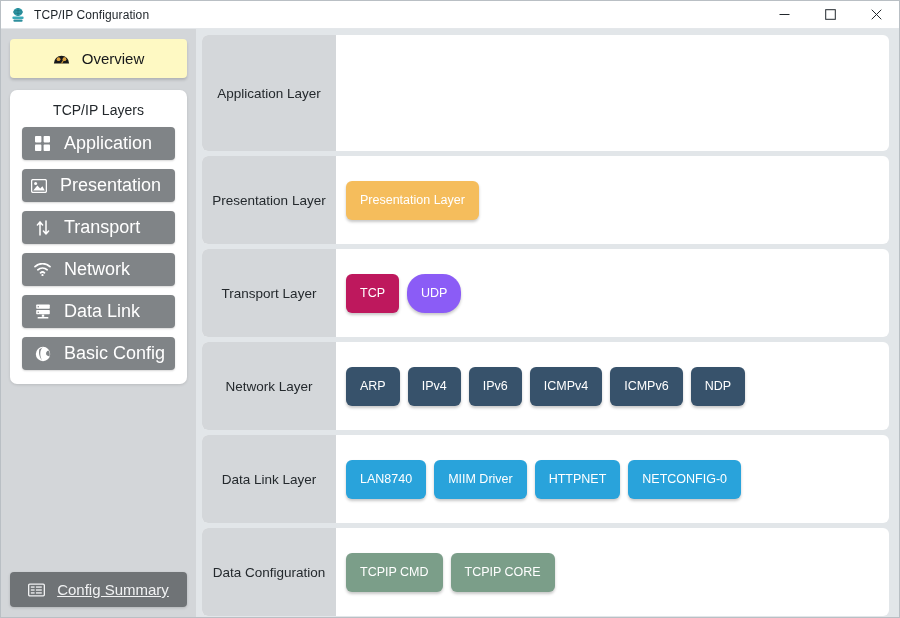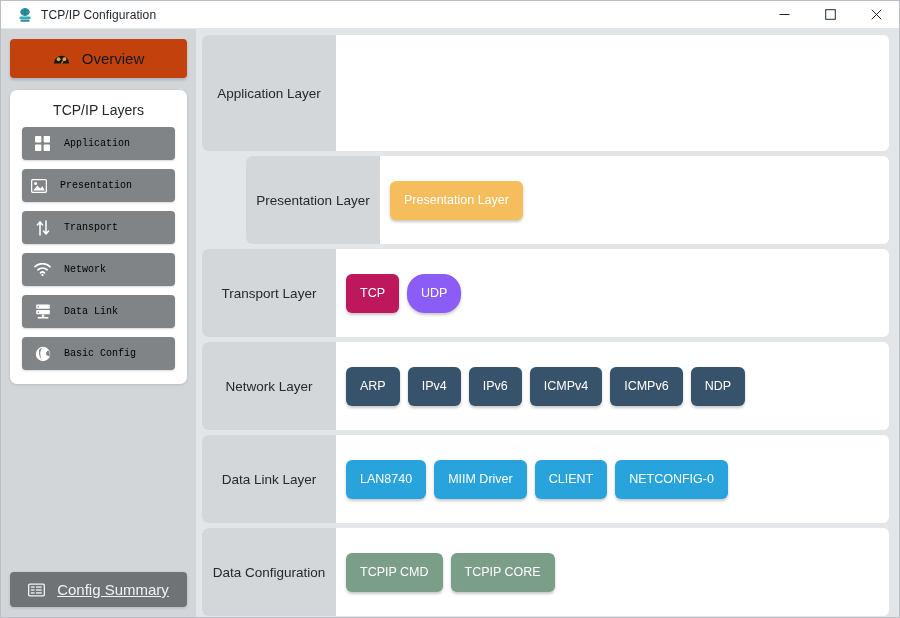--- a/index.html
+++ b/index.html
@@ -18,21 +18,21 @@
     flex-direction: column;
   }
   
   .titlebar {
     height: 28px; min-height: 28px;
     background: #ffffff;
     display: flex; align-items: center;
     border-bottom: 1px solid #e4e7ea;
     position: relative;
   }
-  .title-left { display: flex; align-items: center; padding-left: 16px; gap: 8px; }
+  .title-left { display: flex; align-items: center; padding-left: 9px; gap: 8px; }
   .app-icon { width: 16px; height: 16px; position: relative; display:block; }
   .title-text { font-size: 12px; color: #1d2328; letter-spacing: .1px; }
   .win-controls { margin-left: auto; display: flex; height: 28px; }
   .win-btn {
     width: 46px; height: 28px;
     display: flex; align-items: center; justify-content: center;
     font-size: 12px; color: #22282d; background: transparent;
   }
   .win-btn svg { display: block; }
   
@@ -65,21 +65,21 @@
     padding: 3px 0 9px 0;
   }
   .layer-btn {
     height: 33px; margin-bottom: 9px;
     background: #808487; border-radius: 4px;
     display: flex; align-items: center;
     padding-left: 12px; gap: 13px;
     box-shadow: 0 1px 2px rgba(0,0,0,.16);
   }
   .layer-btn:last-child { margin-bottom: 0; }
-  .layer-btn-label { font-size: 10px; color: #000000; font-family: Liberation Mono, monospace; }
+  .layer-btn-label { font-size: 18px; color: #ffffff; }
   .icon-wrap { width: 17px; height: 17px; display:flex; align-items:center; justify-content:center; }
   .spacer { flex: 1; }
   .summary-btn {
     height: 35px; border-radius: 4px;
     background: #6f7376;
     display: flex; align-items: center; justify-content: center;
     gap: 12px;
     box-shadow: 0 1px 3px rgba(0,0,0,.16);
   }
   .summary-label { font-size: 15px; color: #f1f2f3; text-decoration: underline; }
@@ -117,21 +117,21 @@
     border-radius: 6px;
     color: #ffffff;
     font-size: 12.5px;
     display: flex; align-items: center; justify-content: center;
     padding: 0 14px;
     height: 39px;
     box-shadow: 0 2px 3px rgba(0,0,0,.22);
     white-space: nowrap;
   }
   .row-app     { flex: 0 0 116px; }
-  .row-pres    { flex: 0 0 88px; margin-left: 44px; }
+  .row-pres    { flex: 0 0 88px; }
   .row-trans   { flex: 0 0 88px; }
   .row-net     { flex: 0 0 88px; }
   .row-dl      { flex: 0 0 88px; }
   .row-basic   { flex: 0 0 88px; }
 </style>
 </head>
 <body>
 
 <div class="window">
 
@@ -164,21 +164,21 @@
             <path d="M0.7 0.7 L10.3 10.3 M10.3 0.7 L0.7 10.3" stroke="#22282d" stroke-width="1" fill="none"></path>
           </svg>
       </div>
     </div>
   </div>
 
   <div class="body">
 
     <div class="sidebar" style="background: rgb(211, 214, 217);">
 
-      <div class="overview-btn" style="background: #c2410c;">
+      <div class="overview-btn" style="background: #fef9c3;">
         <span class="icon-wrap">
           <svg width="19" height="15" viewBox="0 0 19 15">
             <path d="M1 13 A8.5 8.5 0 0 1 18 13 Z" fill="#16181a"></path>
             <circle cx="6.2" cy="8.2" r="2.1" fill="#d9a23f"></circle>
             <circle cx="12.8" cy="8.2" r="2.1" fill="#d9a23f"></circle>
             <path d="M9.5 13 L13.6 6.4" stroke="#d9a23f" stroke-width="1.2" fill="none"></path>
           </svg>
         </span>
         <span class="overview-label">Overview</span>
       </div>
@@ -306,21 +306,21 @@
             <div class="chip" style="background: rgb(55, 82, 107);">ICMPv6</div>
             <div class="chip" style="background: rgb(55, 82, 107);">NDP</div>
           </div>
       </div>
 
       <div class="layer-row row-dl">
         <div class="row-label" style="background: rgb(212, 215, 218);">Data Link Layer</div>
         <div class="row-chips">
             <div class="chip" style="background: rgb(41, 163, 219);">LAN8740</div>
             <div class="chip" style="background: rgb(41, 163, 219);">MIIM Driver</div>
-            <div class="chip" style="background: rgb(41, 163, 219);">CLIENT</div>
+            <div class="chip" style="background: rgb(41, 163, 219);">HTTPNET</div>
             <div class="chip" style="background: rgb(41, 163, 219);">NETCONFIG-0</div>
           </div>
       </div>
 
       <div class="layer-row row-basic">
         <div class="row-label" style="background: rgb(212, 215, 218);">Data Configuration</div>
         <div class="row-chips">
             <div class="chip" style="background: rgb(123, 158, 137);">TCPIP CMD</div>
             <div class="chip" style="background: rgb(123, 158, 137);">TCPIP CORE</div>
           </div>

